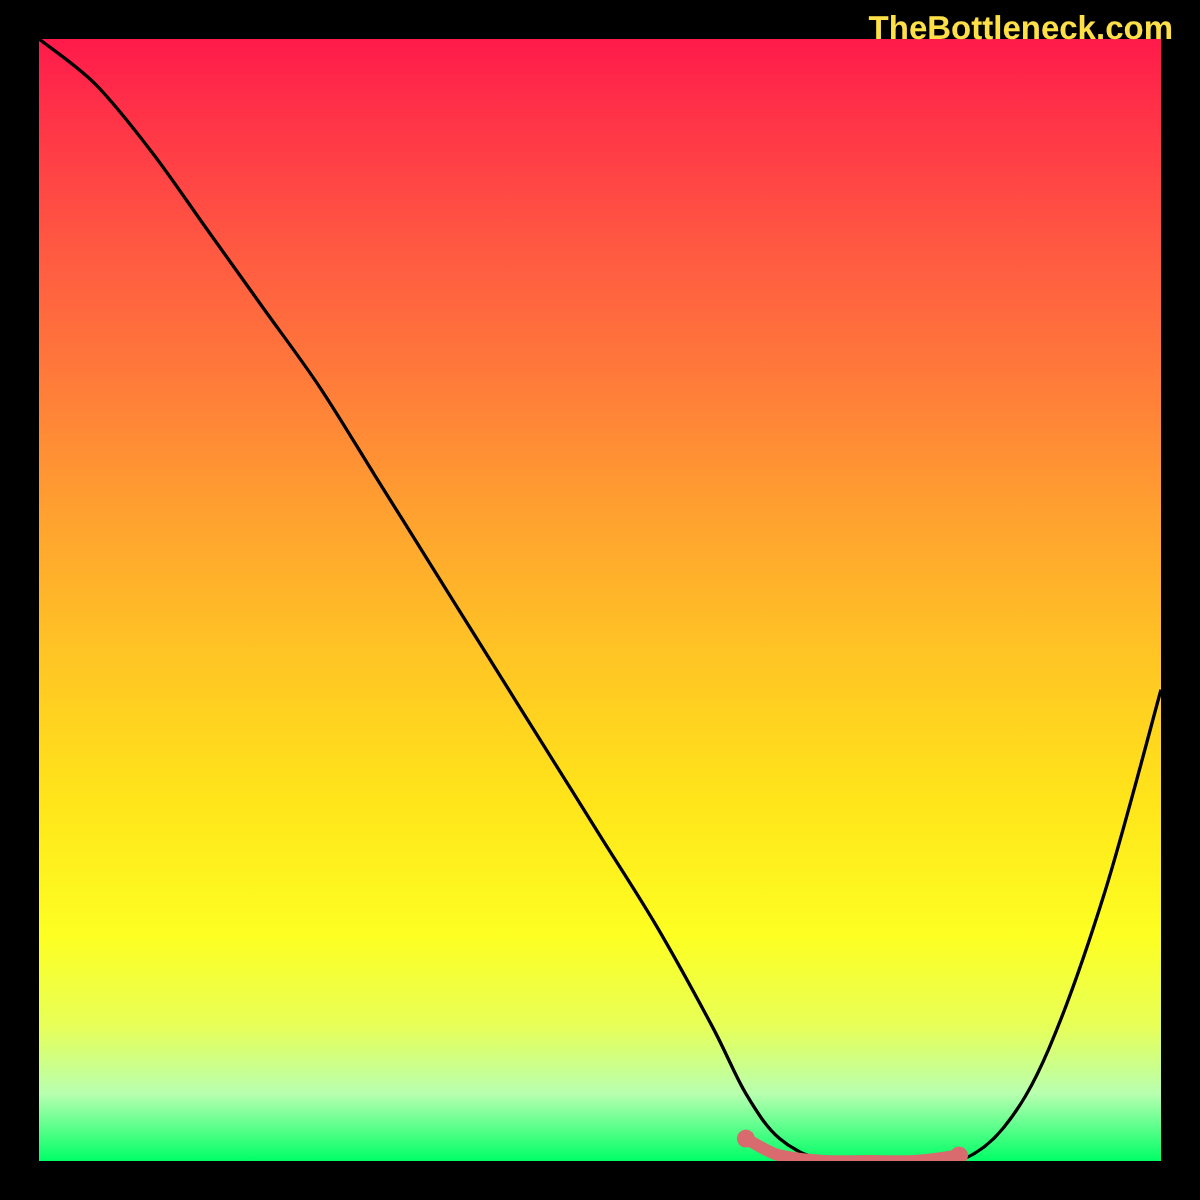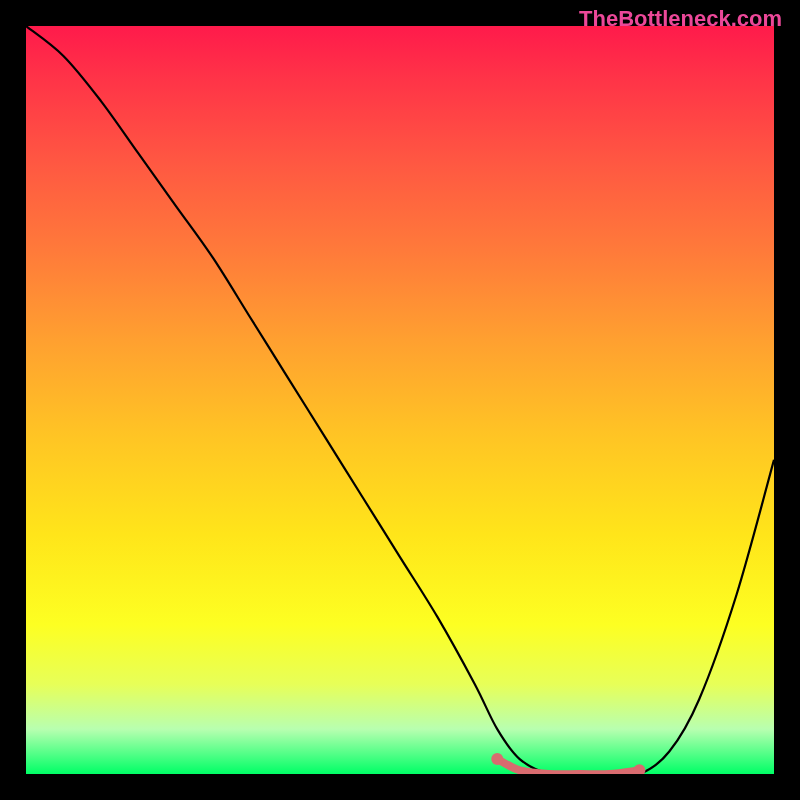--- a/index.html
+++ b/index.html
@@ -7,21 +7,21 @@
     width: 800px;
     height: 800px;
     background: #000;
     position: relative;
     font-family: Arial, sans-serif;
   }
   .watermark {
     position: absolute;
     top: 6px;
     right: 18px;
-    color: #ec4899;
+    color: #fde047;
     font-size: 22px;
     font-weight: bold;
     z-index: 10;
   }
   .plot-area {
     position: absolute;
     left: 26px;
     top: 26px;
     width: 748px;
     height: 748px;

